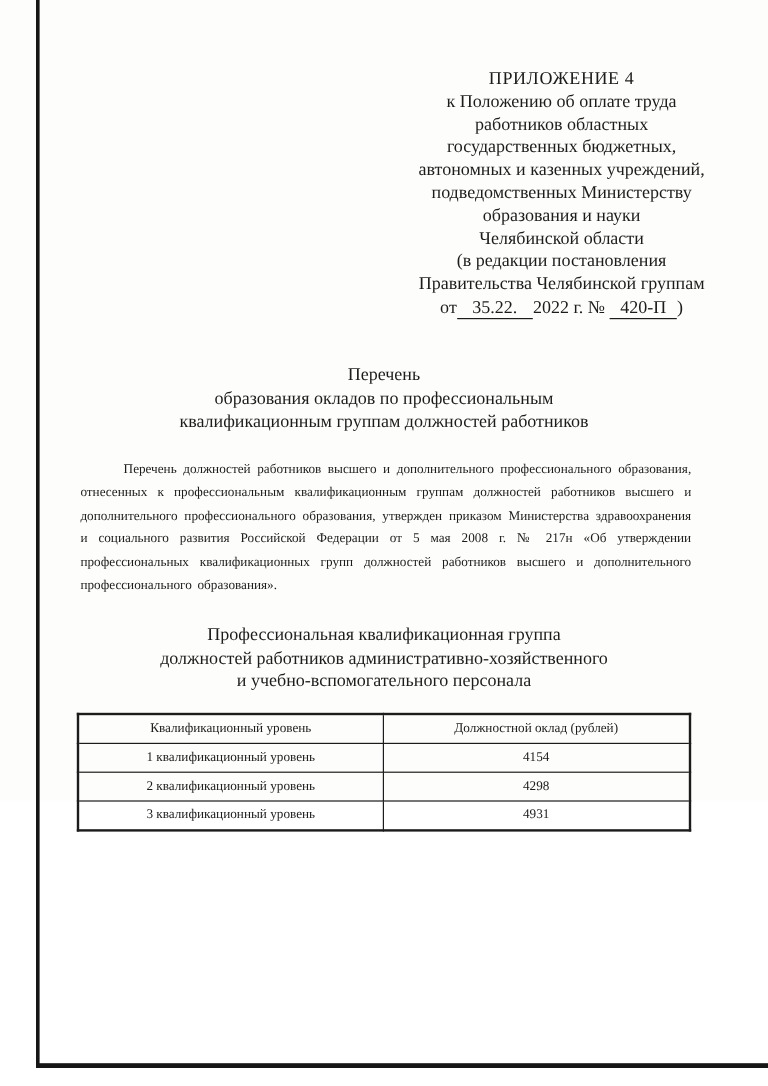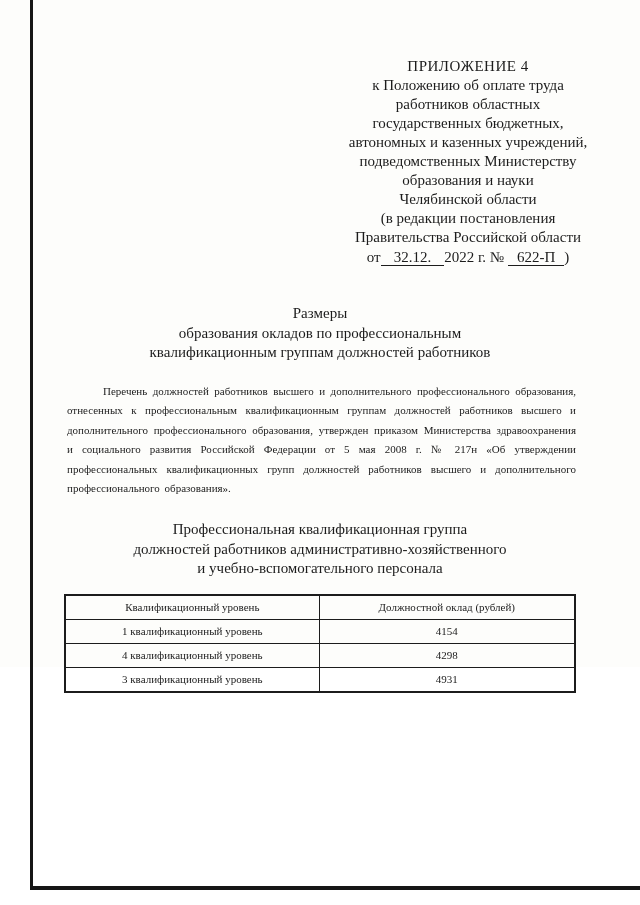--- a/index.html
+++ b/index.html
@@ -104,28 +104,28 @@
     <div class="header-block">
       <div class="appendix-title">ПРИЛОЖЕНИЕ 4</div>
       <div>к Положению об оплате труда</div>
       <div>работников областных</div>
       <div>государственных бюджетных,</div>
       <div>автономных и казенных учреждений,</div>
       <div>подведомственных Министерству</div>
       <div>образования и науки</div>
       <div>Челябинской области</div>
       <div>(в редакции постановления</div>
-      <div>Правительства Российской области</div>
+      <div>Правительства Челябинской группам</div>
       <div class="date-line">
-        <span>от</span><span class="fill-underline">32.12.</span><span>2022 г. №</span> <span class="fill-underline num">622-П</span><span>)</span>
+        <span>от</span><span class="fill-underline">35.22.</span><span>2022 г. №</span> <span class="fill-underline num">420-П</span><span>)</span>
       </div>
     </div>
 
     <div class="title-block">
-      <div>Размеры</div>
+      <div>Перечень</div>
       <div>образования окладов по профессиональным</div>
       <div>квалификационным группам должностей работников</div>
     </div>
 
     <p class="body-paragraph">Перечень должностей работников высшего и дополнительного профессионального образования, отнесенных к профессиональным квалификационным группам должностей работников высшего и дополнительного профессионального образования, утвержден приказом Министерства здравоохранения и социального развития Российской Федерации от 5 мая 2008 г. № 217н «Об утверждении профессиональных квалификационных групп должностей работников высшего и дополнительного профессионального образования».</p>
 
     <div class="subtitle-block">
       <div>Профессиональная квалификационная группа</div>
       <div>должностей работников административно-хозяйственного</div>
       <div>и учебно-вспомогательного персонала</div>
@@ -141,21 +141,21 @@
           <th>Квалификационный уровень</th>
           <th>Должностной оклад (рублей)</th>
         </tr>
       </thead>
       <tbody>
         <tr>
           <td>1 квалификационный уровень</td>
           <td>4154</td>
         </tr>
         <tr>
-          <td>4 квалификационный уровень</td>
+          <td>2 квалификационный уровень</td>
           <td>4298</td>
         </tr>
         <tr>
           <td>3 квалификационный уровень</td>
           <td>4931</td>
         </tr>
       </tbody>
     </table>
 
   </div>

